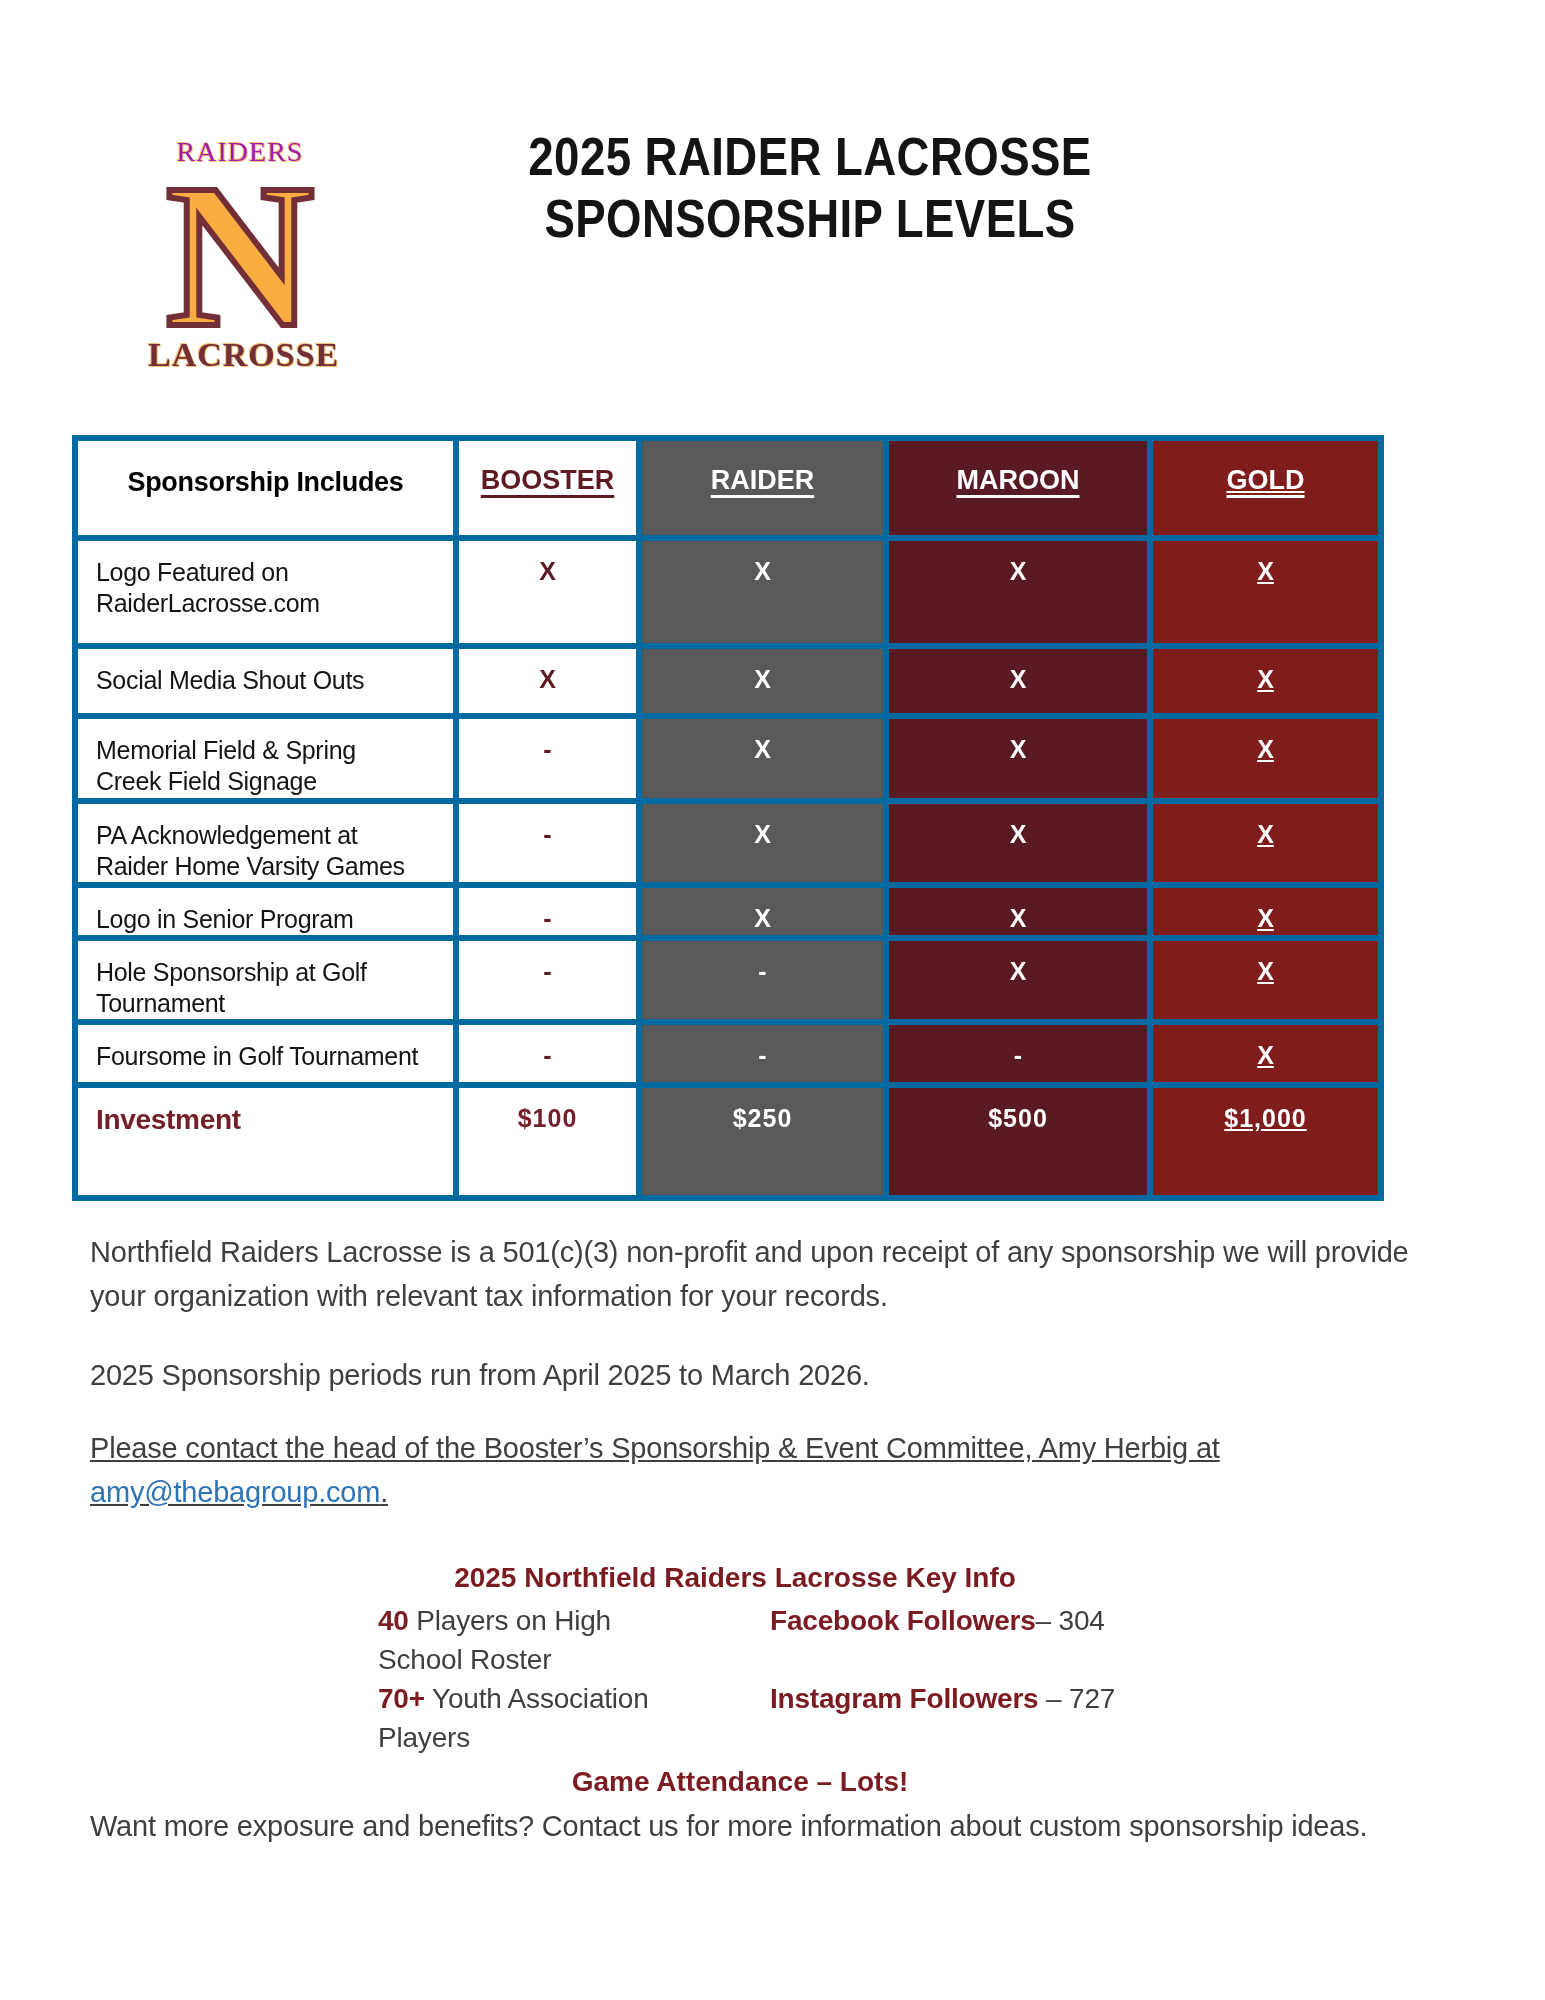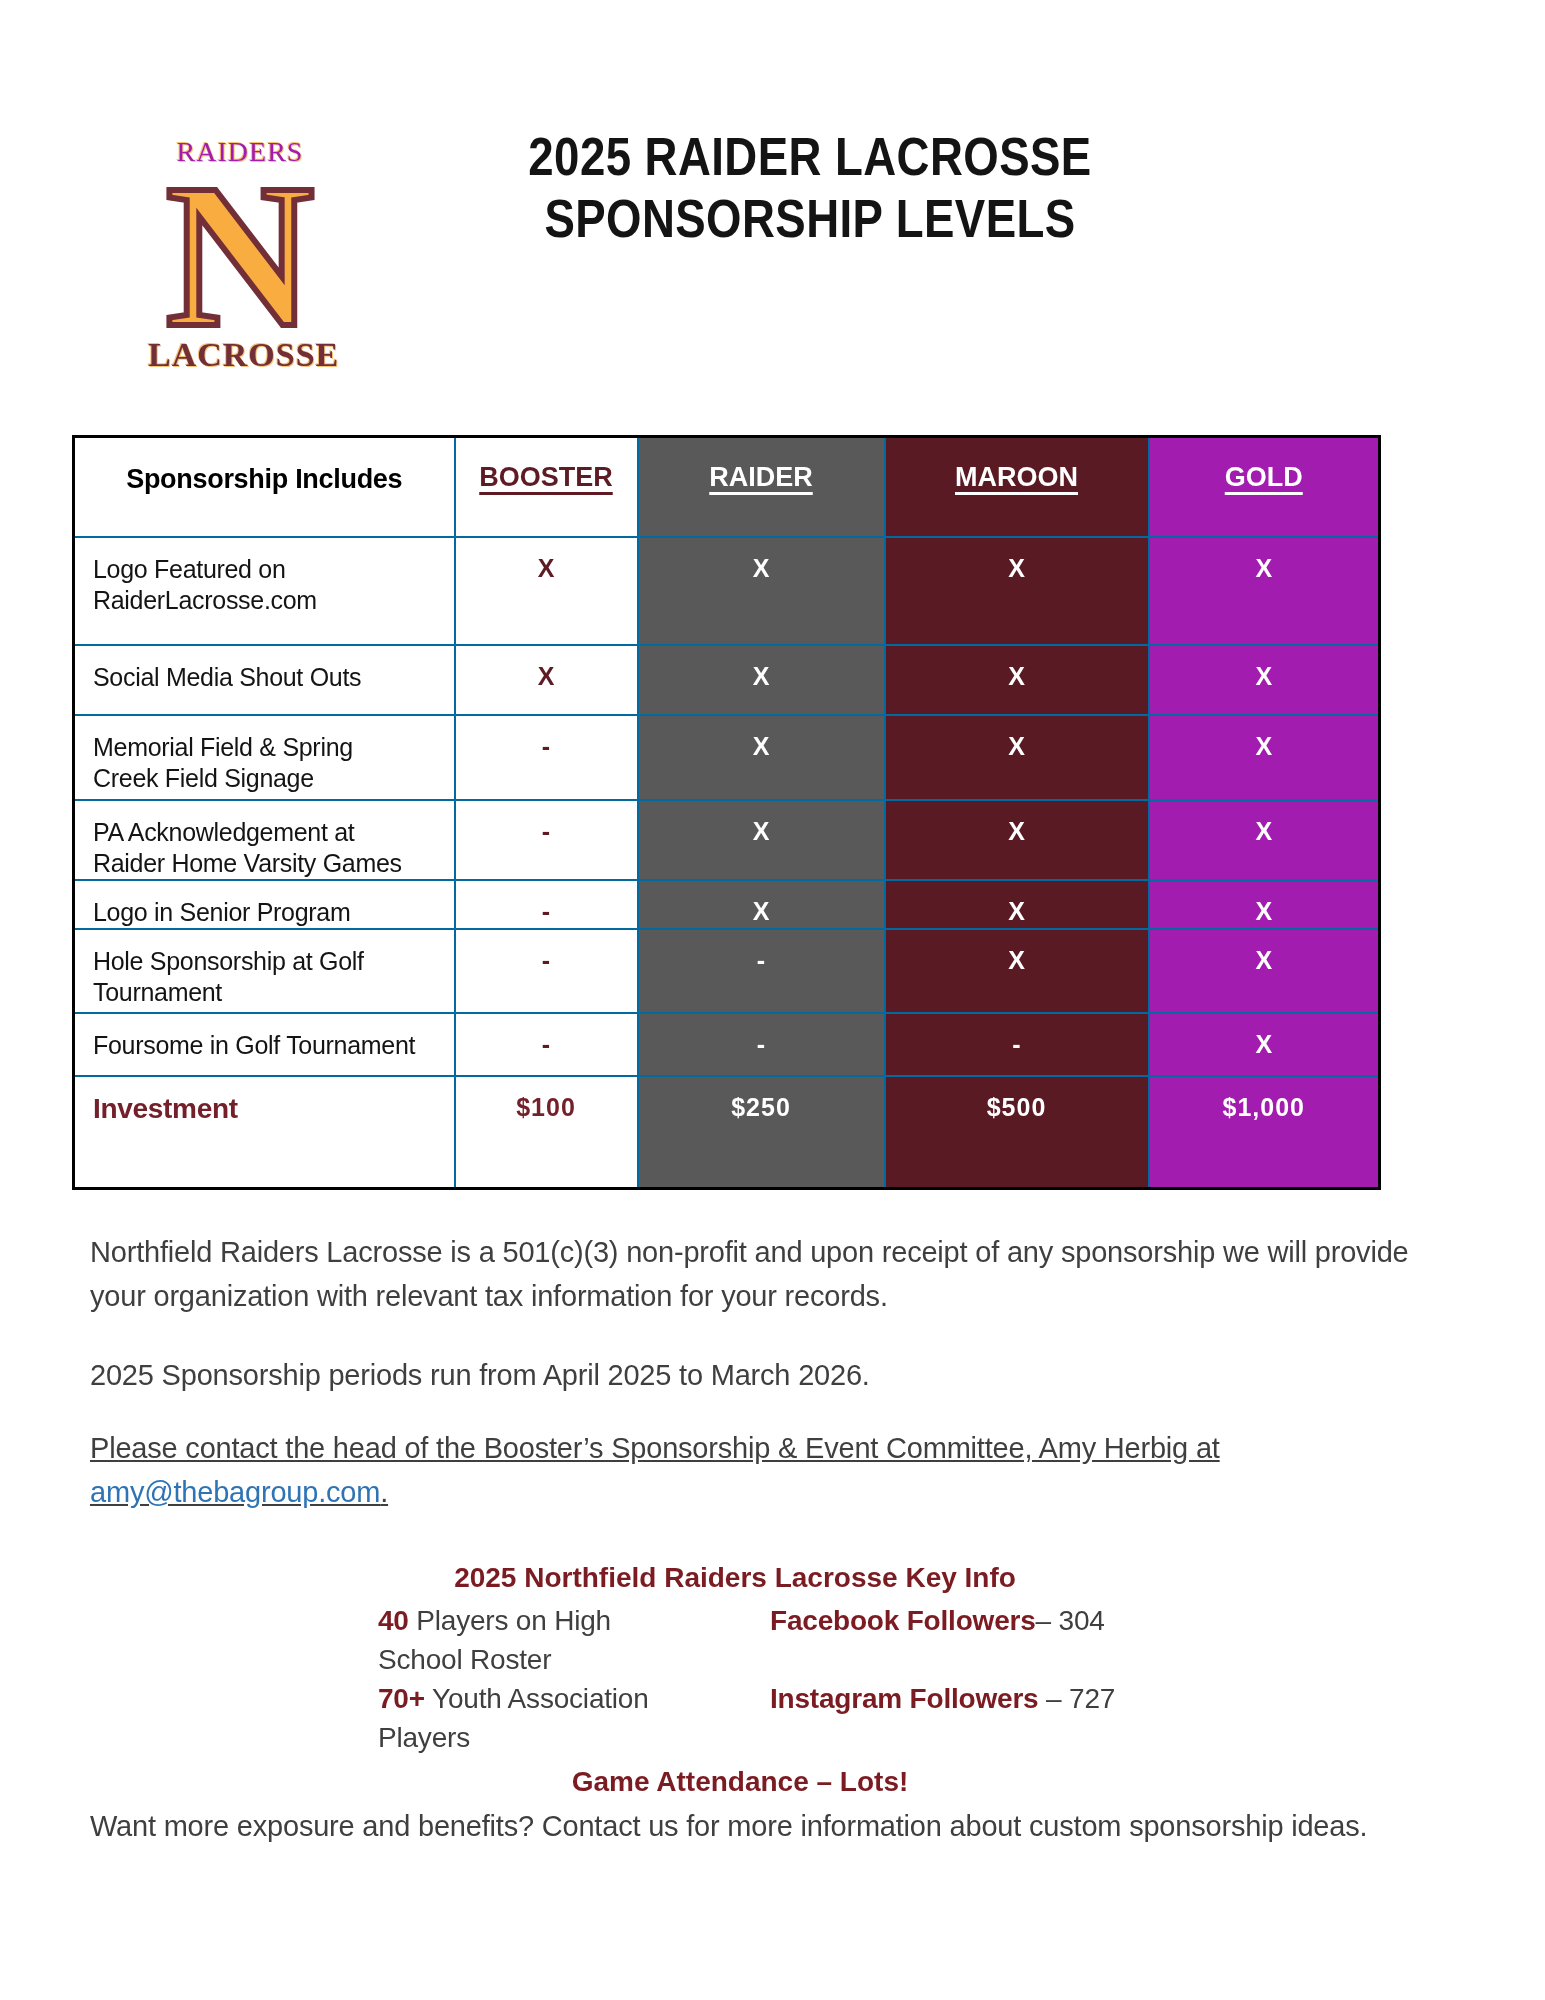--- a/index.html
+++ b/index.html
@@ -30,35 +30,35 @@
     position:absolute; left:470px; top:126px; width:680px; text-align:center;
     transform:scaleX(0.86); transform-origin:50% 0;
     font-weight:700; font-size:53px; line-height:62px; color:#141414; letter-spacing:0.5px;
     white-space:nowrap;
   }
 
   
   table.sponsor { position:absolute; left:72px; top:435px; width:1306px;
     border-collapse:collapse; table-layout:fixed; border:3px solid #000; }
   table.sponsor th, table.sponsor td {
-    border:2px solid #0369a1; vertical-align:top; text-align:center;
+    border:6px solid #0369a1; vertical-align:top; text-align:center;
     padding:16px 6px 0 6px; font-size:25px; overflow:hidden;
   }
   tr.hdr th { padding-top:24px; font-size:27px; font-weight:700; }
   tr.hdr { height:100px; }
   tr.r1 { height:108px; } tr.r2 { height:70px; } tr.r3 { height:85px; }
   tr.r4 { height:72px; } tr.r5 { height:48px; } tr.r6 { height:84px; }
   tr.r7 { height:63px; } tr.r8 { height:113px; }
   .c-label { text-align:left !important; padding:16px 34px 0 18px !important;
     color:#141414; line-height:31px; letter-spacing:-0.3px; background:#ffffff; }
   tr.hdr .c-label { text-align:center !important; padding:26px 4px 0 4px !important; color:#000; }
   .c-booster { background:#ffffff; color:#5E1B24; }
   .c-raider  { background:#595959; color:#ffffff; }
   .c-maroon  { background:#5A1A23; color:#ffffff; }
-  .c-gold    { background:#a21caf; color:#ffffff; }
+  .c-gold    { background:#7f1d1d; color:#ffffff;text-decoration:underline; }
   .u { text-decoration:underline; text-underline-offset:6px; text-decoration-thickness:2.5px; }
   td.mark { font-weight:700; font-size:24px; }
   .inv-label { color:#74202A !important; font-weight:700; font-size:28px !important; }
   td.price { font-weight:700; font-size:28px; letter-spacing:1px; }
 
   
   .para { position:absolute; left:90px; width:1345px; font-weight:300;
     font-size:29px; line-height:44px; color:#3F3F3F; letter-spacing:-0.2px; }
   .p1 { top:1230px; }
   .p2 { top:1353px; }

